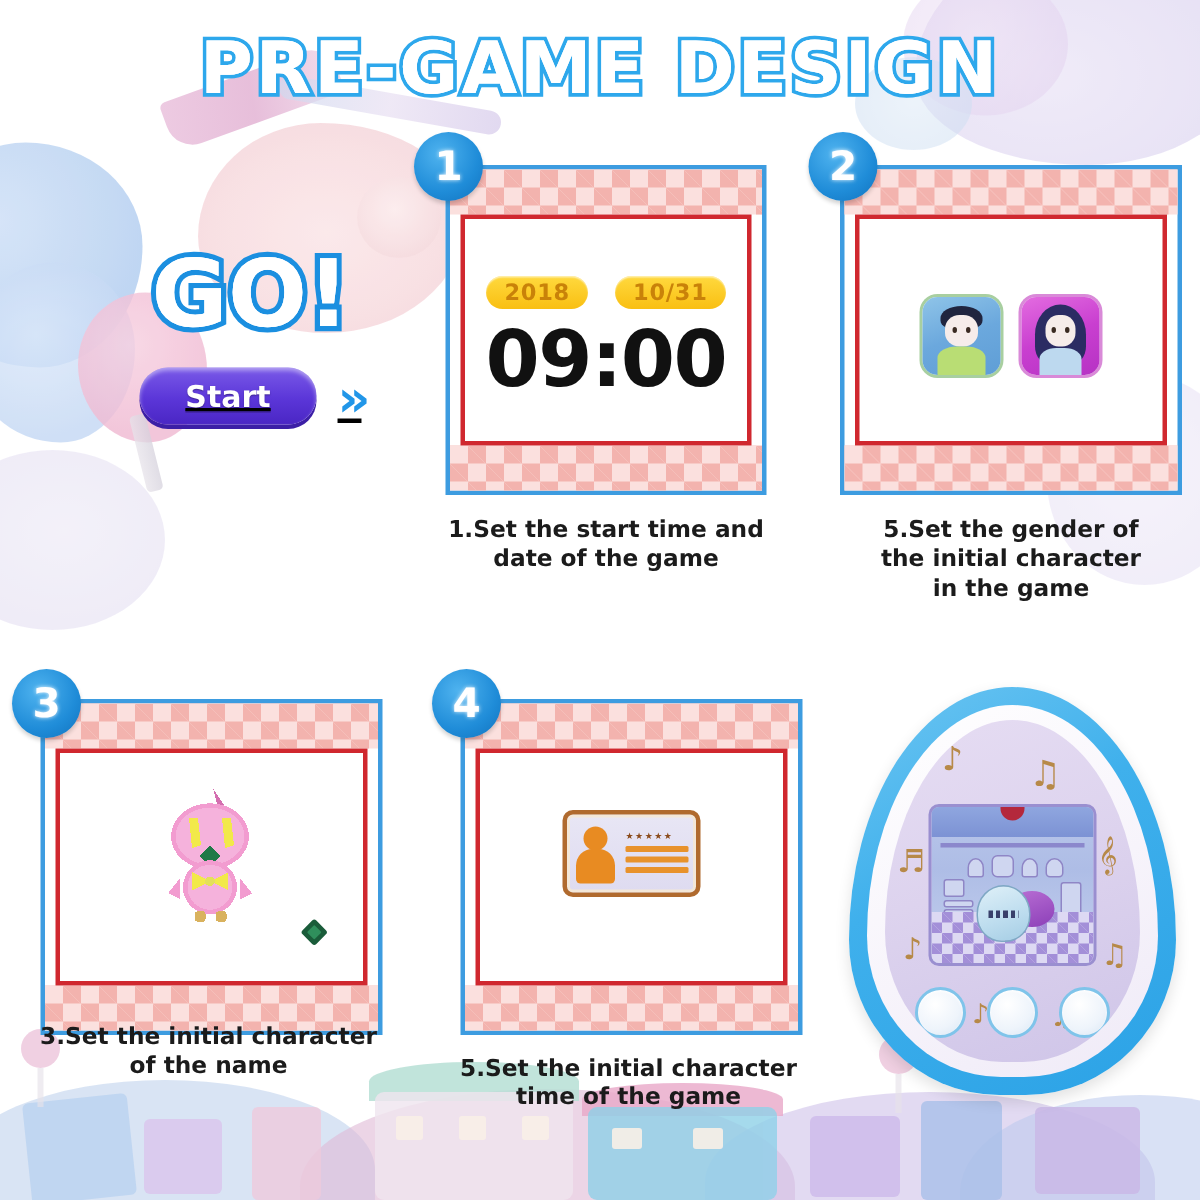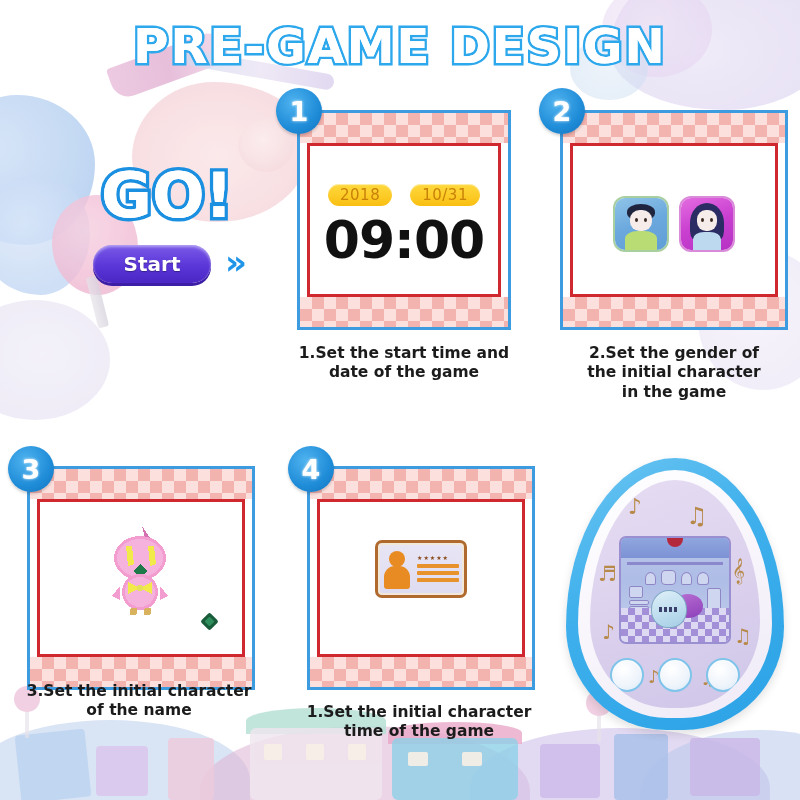--- a/index.html
+++ b/index.html
@@ -134,21 +134,21 @@
   .go-text{
     text-align:center;font-size:62px;font-weight:bold;line-height:1;
     font-family:"DejaVu Sans", sans-serif;
     color:#ffffff;-webkit-text-stroke:7px #1b8fe0;paint-order:stroke fill;
   }
   .go-text-fill{
     position:absolute;left:0;top:0;width:210px;text-align:center;
     font-size:62px;font-weight:bold;line-height:1;
     font-family:"DejaVu Sans", sans-serif;color:#fff;
   }
-  .start-row{display:flex;align-items:flex-start;justify-content:center;margin-top:16px;gap:14px;}
+  .start-row{display:flex;align-items:flex-end;justify-content:center;margin-top:16px;gap:14px;text-decoration:underline;}
   .start-btn{
     width:118px;height:38px;border-radius:19px;
     background:linear-gradient(180deg,#7a5ae8 0%,#5b36d8 55%,#4a26c4 100%);
     box-shadow:0 3px 0 #3c1fa6, inset 0 2px 3px rgba(255,255,255,.45);
     display:flex;align-items:center;justify-content:center;
     color:#ffffff;font-size:20px;font-weight:bold;
     font-family:"DejaVu Sans", sans-serif;
     text-shadow:0 1px 1px rgba(0,0,0,.35);
     cursor:pointer;
   }
@@ -192,21 +192,21 @@
     position:absolute;text-align:center;
     font-size:15.5px;font-weight:bold;color:#1b1b1b;
     font-family:"DejaVu Sans", sans-serif;
     line-height:1.25;z-index:8;
   }
 
   
   .datepills{display:flex;justify-content:center;gap:18px;margin-top:38px;}
   .pill{
     background:linear-gradient(180deg,#ffd93e 0%,#f9bf12 100%);
-    color:#c98209;font-size:15px;font-weight:normal;
+    color:#c98209;font-size:15px;font-weight:bold;
     font-family:"DejaVu Sans", sans-serif;
     padding:2px 12px;border-radius:11px;letter-spacing:.5px;
     box-shadow:inset 0 1px 1px rgba(255,255,255,.6);
   }
   .clock{
     text-align:center;font-size:52px;font-weight:bold;color:#111;
     font-family:"DejaVu Sans", sans-serif;letter-spacing:-1px;margin-top:4px;
   }
 
   
@@ -402,21 +402,21 @@
           <div class="av-face" style="left:16px;top:12px;width:20px;height:21px;"></div>
           <div class="av-eye" style="left:20px;top:20px;"></div>
           <div class="av-eye" style="left:29px;top:20px;"></div>
           <div class="av-body" style="left:12px;top:34px;width:28px;height:18px;background:#bdd9ef;"></div>
         </div>
       </div>
     </div>
     <div class="panel-pat"></div>
   </div>
   <div class="caption" style="left:556px;top:344px;width:236px;">
-    <div>2.Set the gender of</div>
+    <div>5.Set the gender of</div>
     <div>the initial character</div>
     <div>in the game</div>
   </div>
 
   <div class="badge" style="left:8px;top:446px;">3</div>
   <div class="panel" style="left:27px;top:466px;width:228px;height:224px;">
     <div class="panel-pat"></div>
     <div class="panel-inner" style="height:158px;">
       <div class="pixchar">
         <svg width="74" height="92" viewBox="0 0 37 46" shape-rendering="crispEdges" aria-hidden="true">
@@ -459,21 +459,21 @@
           <div class="id-stars">★★★★★</div>
           <div class="id-line"></div>
           <div class="id-line"></div>
           <div class="id-line"></div>
         </div>
       </div>
     </div>
     <div class="panel-pat"></div>
   </div>
   <div class="caption" style="left:292px;top:703px;width:254px;">
-    <div>1.Set the initial character</div>
+    <div>5.Set the initial character</div>
     <div>time of the game</div>
   </div>
 
   <div class="device">
     <div class="egg-outer"></div>
     <div class="egg-body"></div>
     <div class="egg-face">
       <div class="note" style="left:38px;top:14px;font-size:22px;">♪</div>
       <div class="note" style="left:96px;top:22px;font-size:24px;">♫</div>
       <div class="note" style="left:8px;top:82px;font-size:21px;">♬</div>

